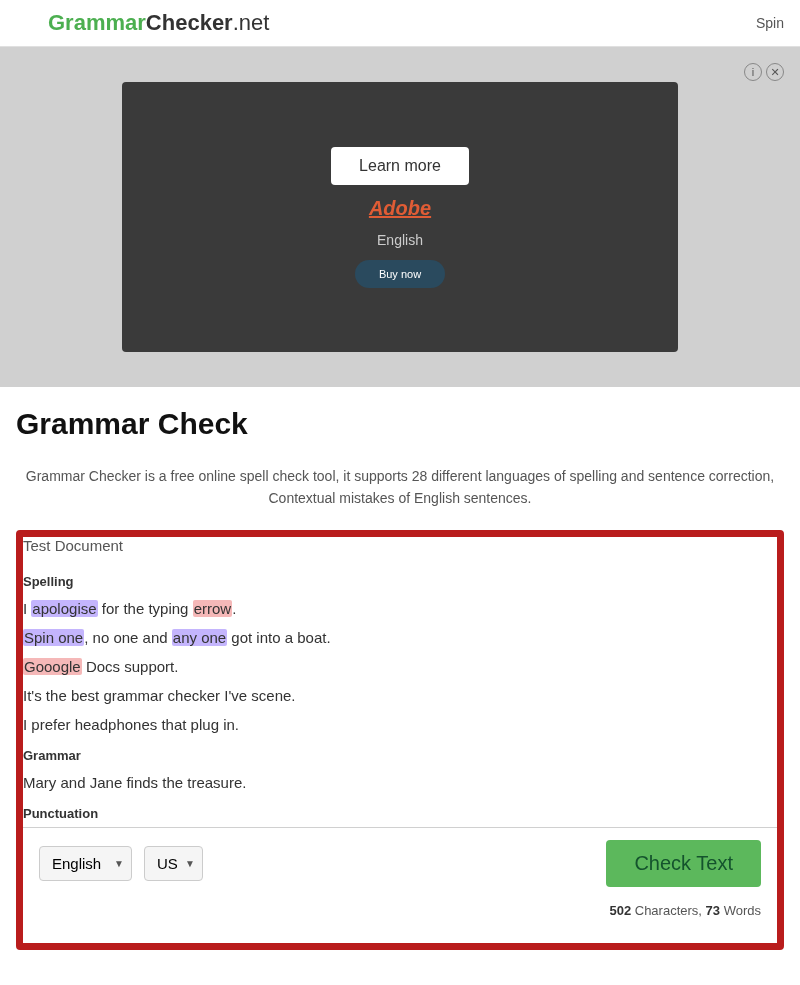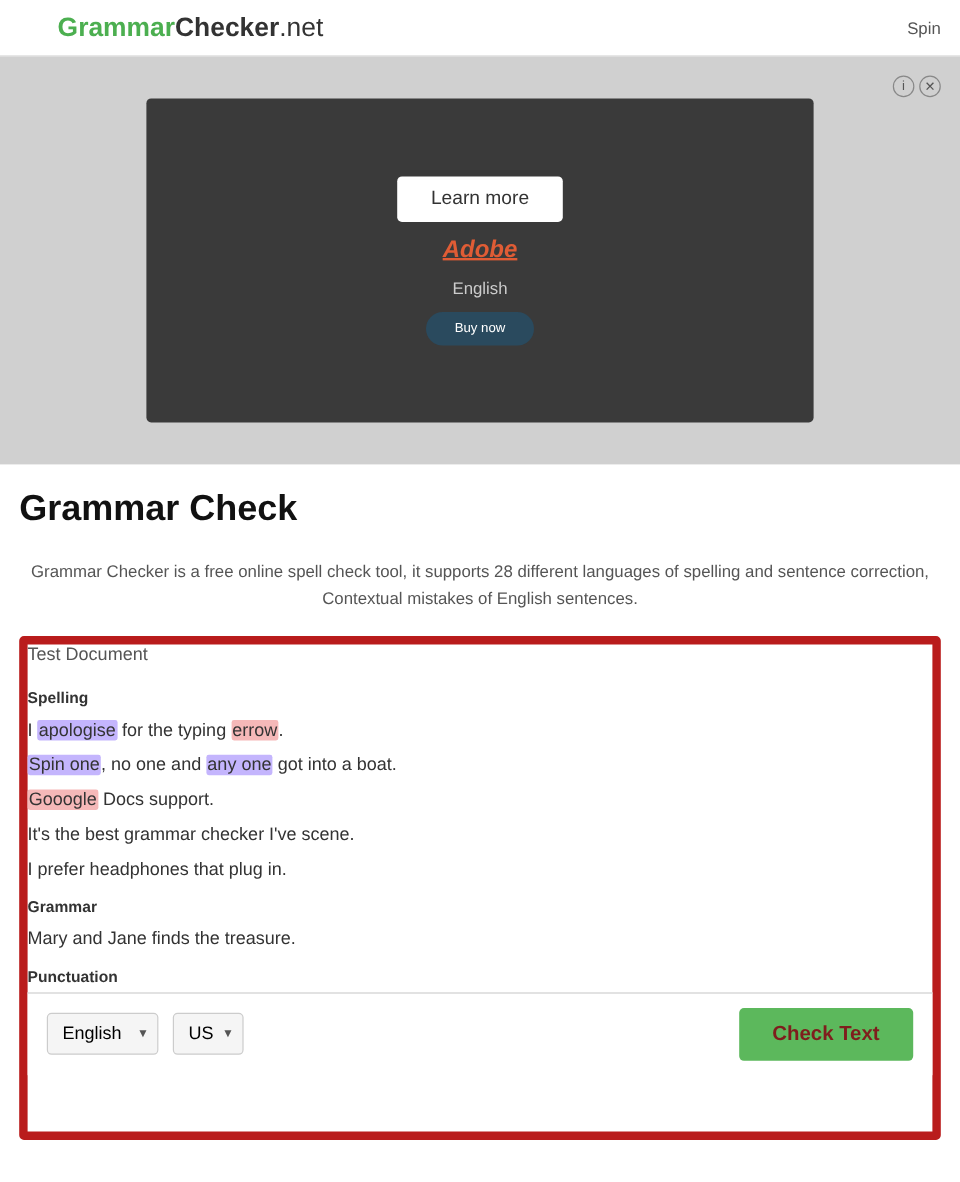--- a/index.html
+++ b/index.html
@@ -207,26 +207,26 @@
       position: absolute;
       right: 8px;
       top: 50%;
       transform: translateY(-50%);
       font-size: 10px;
       pointer-events: none;
       color: #555;
     }
     .check-text-btn {
       background: #5cb85c;
-      color: #7f1d1d;
+      color: #14532d;
       border: none;
       border-radius: 4px;
       padding: 12px 28px;
-      font-size: 17px;
-      font-weight: 700;
+      font-size: 20px;
+      font-weight: 400;
       cursor: pointer;
     }
     .char-count {
       font-size: 13px;
       color: #555;
       text-align: right;
       padding: 4px 16px;
       background: #fff;
     }
     .char-count strong { color: #333; }
@@ -300,14 +300,20 @@
             <option>US</option>
             <option>UK</option>
             <option>AU</option>
             <option>CA</option>
           </select>
         </div>
       </div>
       <button class="check-text-btn">Check Text</button>
     </div>
 
+    <div class="char-count">
+      <strong>502</strong>
+      <span>Characters,</span>
+      <strong>73</strong>
+      <span>Words</span>
+    </div>
   </div>
 </div>
 
 </body></html>

